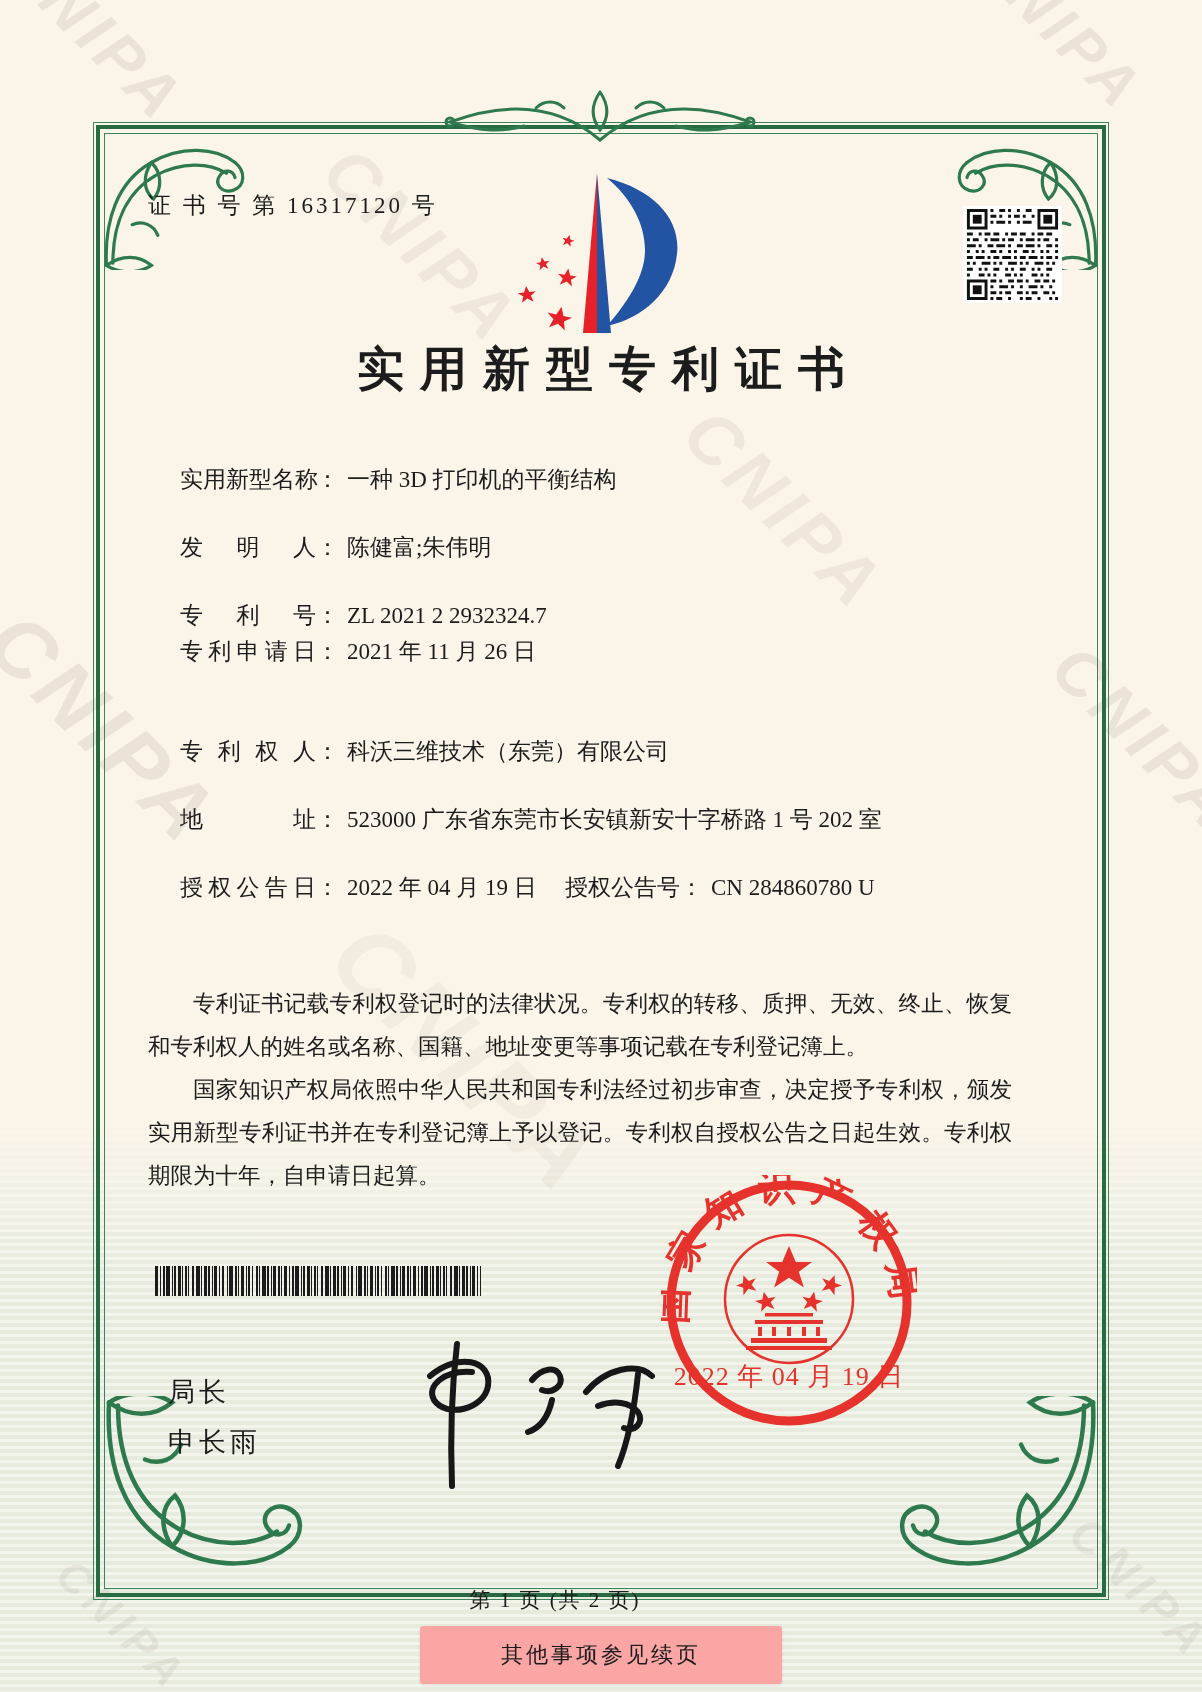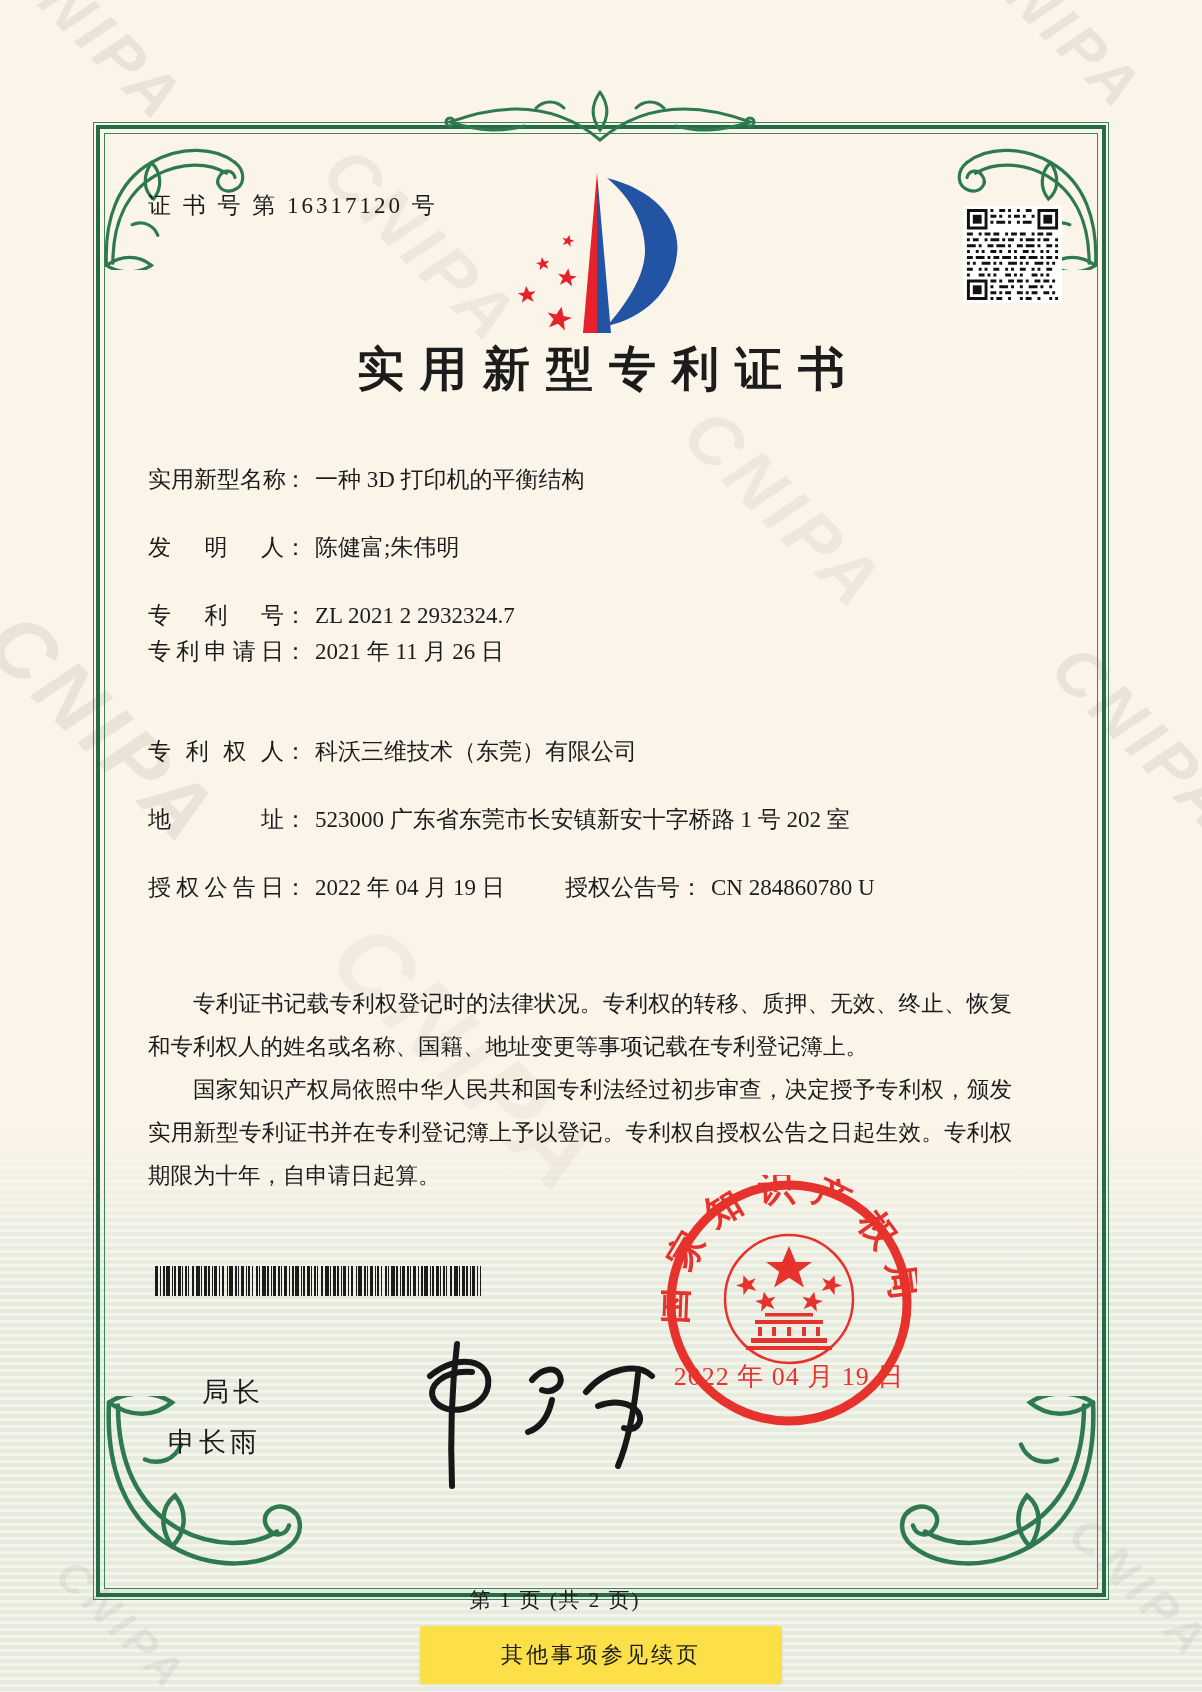--- a/index.html
+++ b/index.html
@@ -44,48 +44,48 @@
     font-size:23px;letter-spacing:3px;
   }
   .logo{position:absolute;left:455px;top:168px;}
   .qr{position:absolute;left:963px;top:206px;}
   .doc-title{
     position:absolute;left:0;right:0;top:338px;
     text-align:center;font-size:47px;font-weight:700;
     letter-spacing:16px;text-indent:16px;
   }
   .field-row{position:absolute;left:148px;right:100px;font-size:23px;white-space:nowrap;}
-  .flabel{display:inline-block;width:136px;text-align:justify;text-align-last:justify;vertical-align:bottom;}
+  .flabel{display:inline-block;width:136px;text-align:justify;text-align-last:justify;vertical-align:bottom;margin-left:32px;}
   .fcolon{display:inline-block;margin-right:8px;}
   .grant2{position:absolute;left:417px;top:0;}
   .paras{
     position:absolute;left:148px;top:982px;width:864px;
     font-size:22.5px;line-height:43px;text-align:justify;
   }
   .paras p{margin:0;text-indent:2em;}
   .barcode{position:absolute;left:155px;top:1266px;}
   .sig-title{
     position:absolute;left:168px;top:1374px;
     font-family:"Liberation Sans","DejaVu Sans",sans-serif;
-    font-size:27px;font-weight:500;letter-spacing:4px;margin-left:34px;
+    font-size:27px;font-weight:500;letter-spacing:4px;
   }
   .sig-name{
     position:absolute;left:168px;top:1424px;
     font-family:"Liberation Sans","DejaVu Sans",sans-serif;
     font-size:27px;font-weight:500;letter-spacing:4px;
   }
   .signature{position:absolute;left:400px;top:1322px;}
   .seal{position:absolute;left:661px;top:1175px;opacity:.93;mix-blend-mode:multiply;}
   .page-num{
     position:absolute;left:440px;top:1550px;width:230px;
     text-align:center;font-size:21px;letter-spacing:2px;margin-top:36px;
   }
   .footer-pill{
     position:absolute;left:420px;top:1626px;width:362px;height:58px;
-    background:#fde047;border-radius:3px;
+    background:#fca5a5;border-radius:3px;
     box-shadow:0 1px 3px rgba(0,0,0,.10);
     display:flex;align-items:center;justify-content:center;
   }
   .footer-pill span{font-size:22px;letter-spacing:3px;}
 </style>
 </head>
 <body>
 
 <div class="page">
 

